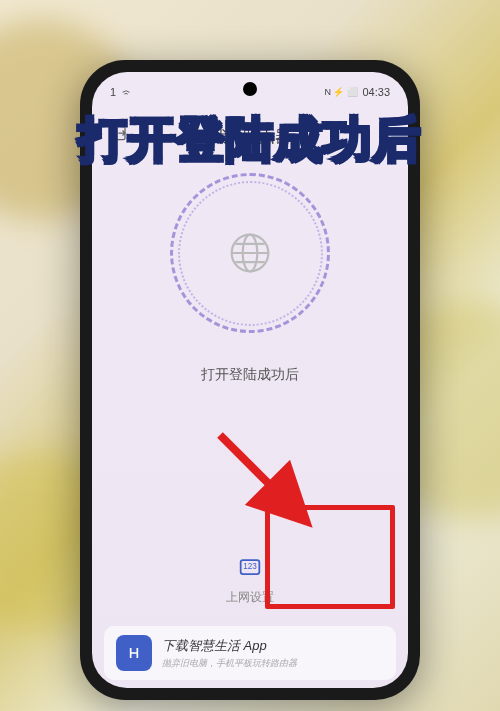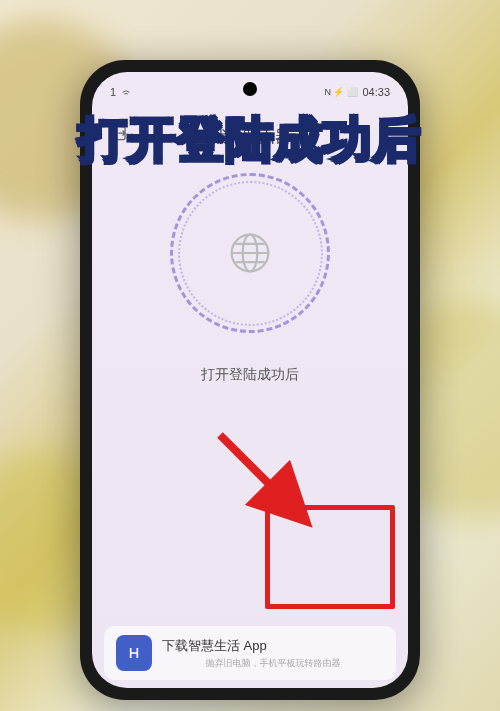--- a/index.html
+++ b/index.html
@@ -125,32 +125,33 @@
 
     .app-banner {
       position: absolute;
       bottom: 8px; left: 12px; right: 12px;
       height: 54px;
       background: #f8f5fb;
       border-radius: 10px;
       display: flex; align-items: center;
       padding: 8px 12px;
       gap: 10px;
+      font-style: italic;
     }
     .banner-icon {
       width: 36px; height: 36px;
       background: #4060c8;
       border-radius: 8px;
       display: flex; align-items: center; justify-content: center;
       color: #fff;
       font-size: 18px;
     }
     .banner-text { flex: 1; }
     .banner-title { font-size: 13px; color: #333; font-weight: 500; }
-    .banner-sub { font-size: 9px; color: #aaa; margin-top: 2px; text-align: center; }
+    .banner-sub { font-size: 9px; color: #aaa; margin-top: 2px; }
 
     .highlight-box {
       position: absolute;
       border: 5px solid #e02020;
       width: 130px; height: 104px;
       top: 505px; left: 50%; transform: translateX(15px);
       z-index: 40;
       border-radius: 2px;
     }
     .arrow {
@@ -204,20 +205,27 @@
           <circle cx="12" cy="12" r="10"></circle>
           <ellipse cx="12" cy="12" rx="4" ry="10"></ellipse>
           <path d="M2 12h20M4 7h16M4 17h16"></path>
         </svg>
       </div>
     </div>
 
     <div class="status-text">打开登陆成功后</div>
 
     <div class="bottom-nav">
+      <div class="nav-item">
+        <svg class="nav-icon" width="28" height="28" viewBox="0 0 24 24" fill="none" stroke="#4060c8" stroke-width="1.5">
+          <rect x="4" y="6" width="16" height="12" rx="2"></rect>
+          <text x="12" y="14" font-size="7" text-anchor="middle" fill="#4060c8" stroke="none">123</text>
+        </svg>
+        <span class="nav-label">上网设置</span>
+      </div>
     </div>
 
     <div class="app-banner">
       <div class="banner-icon">
         <svg width="20" height="20" viewBox="0 0 24 24" fill="none" stroke="#fff" stroke-width="2">
             <path d="M8 6v12M16 6v12M8 12h8"></path>
           </svg>
       </div>
       <div class="banner-text">
         <div class="banner-title">下载智慧生活 App</div>

